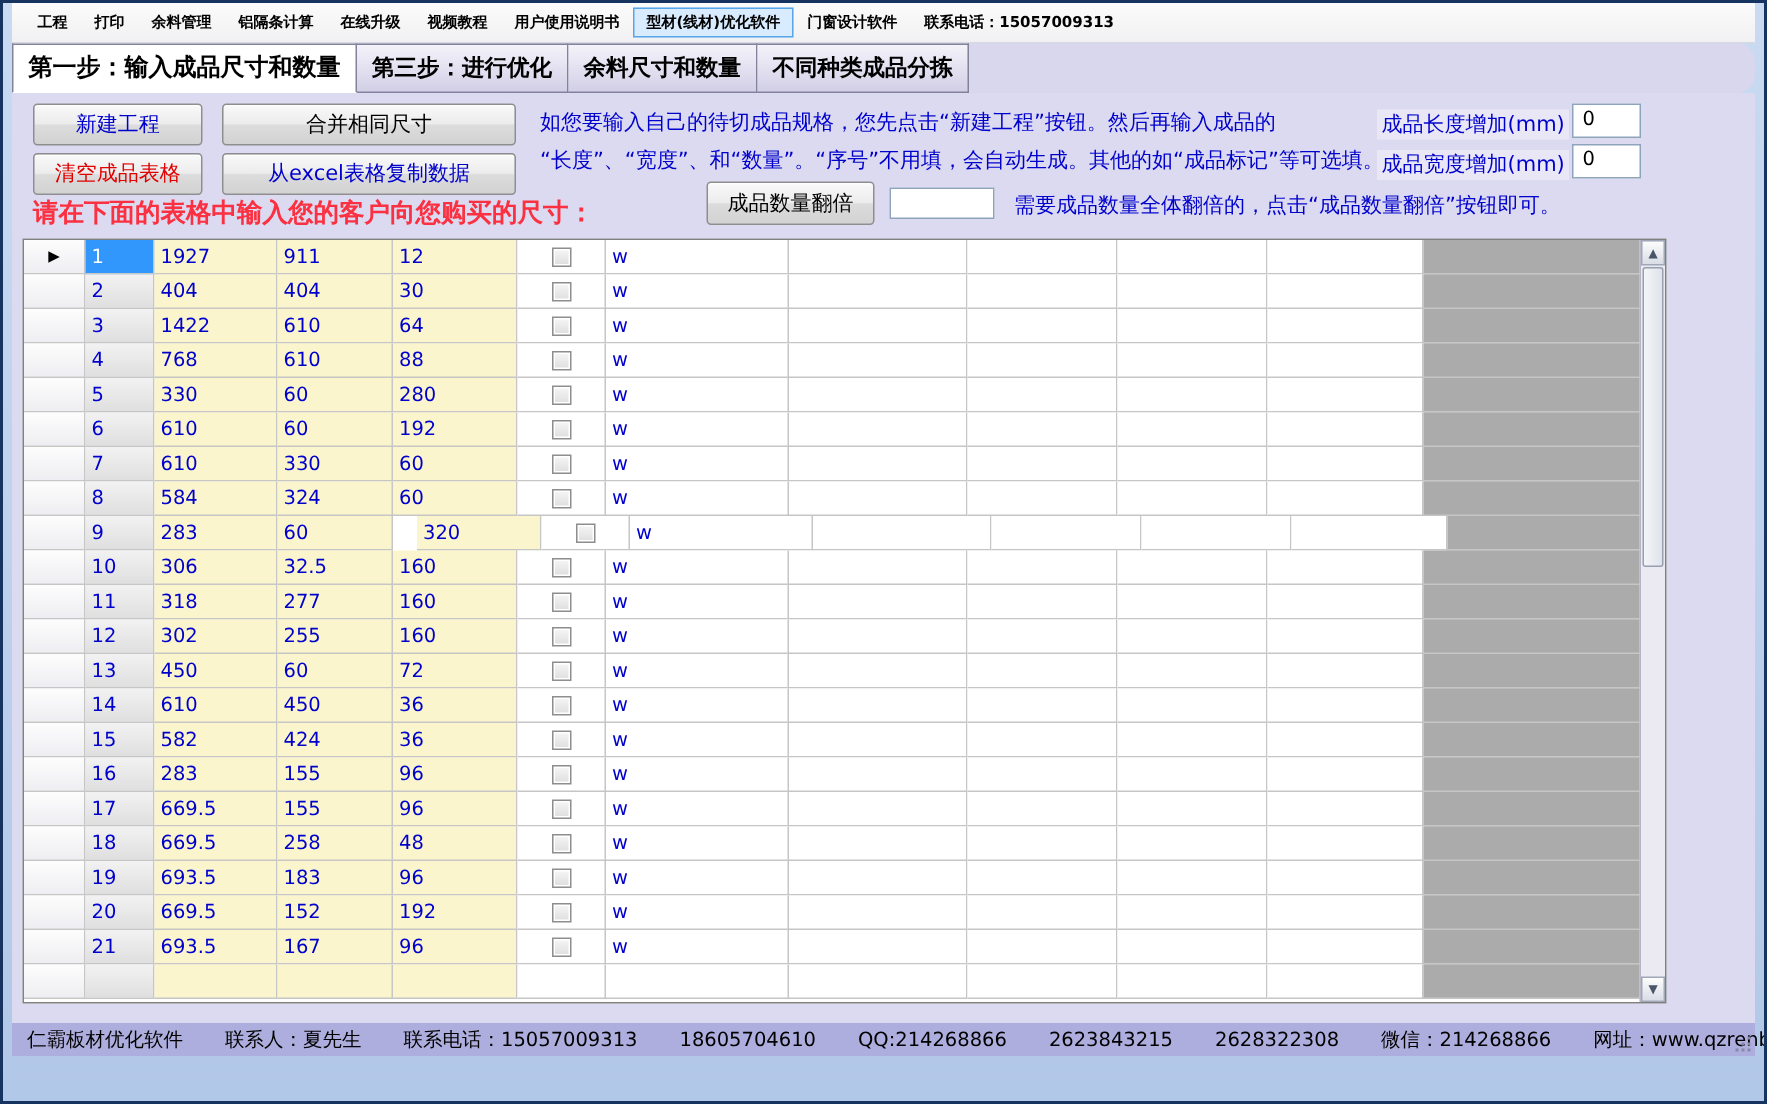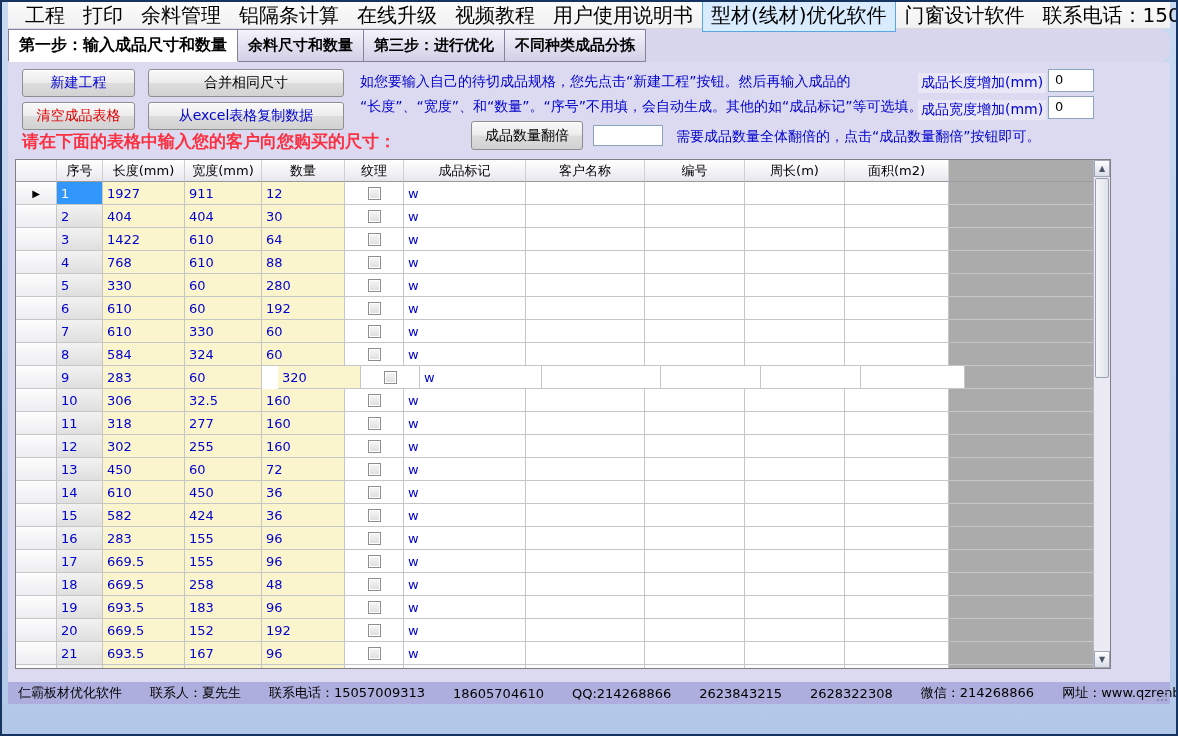--- a/index.html
+++ b/index.html
@@ -20,21 +20,21 @@
   .wbtn{ width:30px; height:19px; border:1px solid #70849e; border-radius:3px;
     background:linear-gradient(#fdfdfe,#dbe4f0 45%,#c2d0e4); display:flex; align-items:center;
     justify-content:center; font-size:10px; color:#26364a;}
   .wbtn.close{ width:44px; background:linear-gradient(#efac8e,#d8714e 45%,#b9492a);
     border-color:#7e2817; color:#fff; font-weight:bold; font-size:11px;}
   .min-glyph{ width:10px; height:3px; background:#26364a; margin-top:7px;}
   .max-glyph{ width:9px; height:8px; border:2px solid #26364a;}
   
   .menubar{ height:27px; background:linear-gradient(#fbfbfb,#f1f1f3); display:flex;
     align-items:center; padding:0 8px; border-bottom:1px solid #d8d8e0;}
-  .menu-item{ font-size:20px; color:#000; padding:3px 9px; cursor:default; white-space:nowrap;}
+  .menu-item{ font-size:10px; color:#000; padding:3px 9px; cursor:default; white-space:nowrap;font-weight:bold;}
   .menu-item.hl{ background:#d9ecff; border:1px solid #58a6e8; padding:2px 8px;}
   
   .tabstrip{ height:33px; background:#d9d7ed; display:flex; align-items:stretch;border-radius:12px;}
   .tab{ font-size:15px; font-weight:bold; color:#000; padding:6px 10px 0 10px;
     background:linear-gradient(#f4f3fa,#d2cfe6); border:1px solid #82829a; border-left:none;
     white-space:nowrap;}
   .tab:first-child{border-left:1px solid #82829a;}
   .tab.active{ background:#fff; border-bottom:1px solid #fff; font-size:16px; padding-top:5px;}
   
   .content{ position:relative; height:620px; background:#dcdaf0; }
@@ -96,22 +96,22 @@
       <div class="menu-item">在线升级</div>
       <div class="menu-item">视频教程</div>
       <div class="menu-item">用户使用说明书</div>
       <div class="menu-item hl">型材(线材)优化软件</div>
       <div class="menu-item">门窗设计软件</div>
       <div class="menu-item">联系电话：15057009313</div>
     </div>
 
   <div class="tabstrip">
       <div class="tab active">第一步：输入成品尺寸和数量</div>
+      <div class="tab">第三步：进行优化</div>
       <div class="tab">余料尺寸和数量</div>
-      <div class="tab">第三步：进行优化</div>
       <div class="tab">不同种类成品分拣</div>
     </div>
 
   <div class="content">
     <div class="btn blue" style="left:14px; top:7px;  width:113px; height:28px;">新建工程</div>
     <div class="btn black" style="left:140px;top:7px;  width:196px; height:28px;">合并相同尺寸</div>
     <div class="btn red" style="left:14px; top:40px; width:113px; height:28px;">清空成品表格</div>
     <div class="btn blue" style="left:140px;top:40px; width:196px; height:28px;">从excel表格复制数据</div>
 
     <div class="instr" style="top:11px;">如您要输入自己的待切成品规格，您先点击“新建工程”按钮。然后再输入成品的</div>
@@ -123,34 +123,20 @@
     <div class="tinput" style="left:1040px; top:34px; width:46px; height:23px;">0</div>
 
     <div class="btn black" style="left:463px; top:59px; width:112px; height:29px;">成品数量翻倍</div>
     <div class="tinput" style="left:585px; top:63px; width:70px; height:21px;"></div>
     <div class="hint" style="left:668px; top:66px;">需要成品数量全体翻倍的，点击“成品数量翻倍”按钮即可。</div>
 
     <div class="prompt-red">请在下面的表格中输入您的客户向您购买的尺寸：</div>
 
     <div class="grid">
       <div id="grid-body" style="flex:1; overflow:hidden;">
-          <div class="trow header">
-            <div class="tcell hcell rowhead" style="width: 41px; flex: 0 0 41px;"></div>
-            <div class="tcell hcell" style="width: 46px; flex: 0 0 46px;">序号</div>
-            <div class="tcell hcell" style="width: 82px; flex: 0 0 82px;">长度(mm)</div>
-            <div class="tcell hcell" style="width: 77px; flex: 0 0 77px;">宽度(mm)</div>
-            <div class="tcell hcell" style="width: 83px; flex: 0 0 83px;">数量</div>
-            <div class="tcell hcell" style="width: 59px; flex: 0 0 59px;">纹理</div>
-            <div class="tcell hcell" style="width: 122px; flex: 0 0 122px;">成品标记</div>
-            <div class="tcell hcell" style="width: 119px; flex: 0 0 119px;">客户名称</div>
-            <div class="tcell hcell" style="width: 100px; flex: 0 0 100px;">编号</div>
-            <div class="tcell hcell" style="width: 100px; flex: 0 0 100px;">周长(m)</div>
-            <div class="tcell hcell" style="width: 104px; flex: 0 0 104px;">面积(m2)</div>
-            <div class="tcell hcell fillercell" style="width: 146px; flex: 0 0 146px; background: rgb(171, 171, 171);"></div>
-          </div>
           <div class="trow">
             <div class="tcell rowhead" style="width: 41px; flex: 0 0 41px;">
               <span class="arrow">▶</span>
             </div>
             <div class="tcell graycell sel" style="width: 46px; flex: 0 0 46px;">1</div>
             <div class="tcell yellow" style="width: 82px; flex: 0 0 82px;">1927</div>
             <div class="tcell yellow" style="width: 77px; flex: 0 0 77px;">911</div>
             <div class="tcell yellow" style="width: 83px; flex: 0 0 83px;">12</div>
             <div class="tcell whitecell" style="width: 59px; flex: 0 0 59px;">
               <div class="cb"></div>

